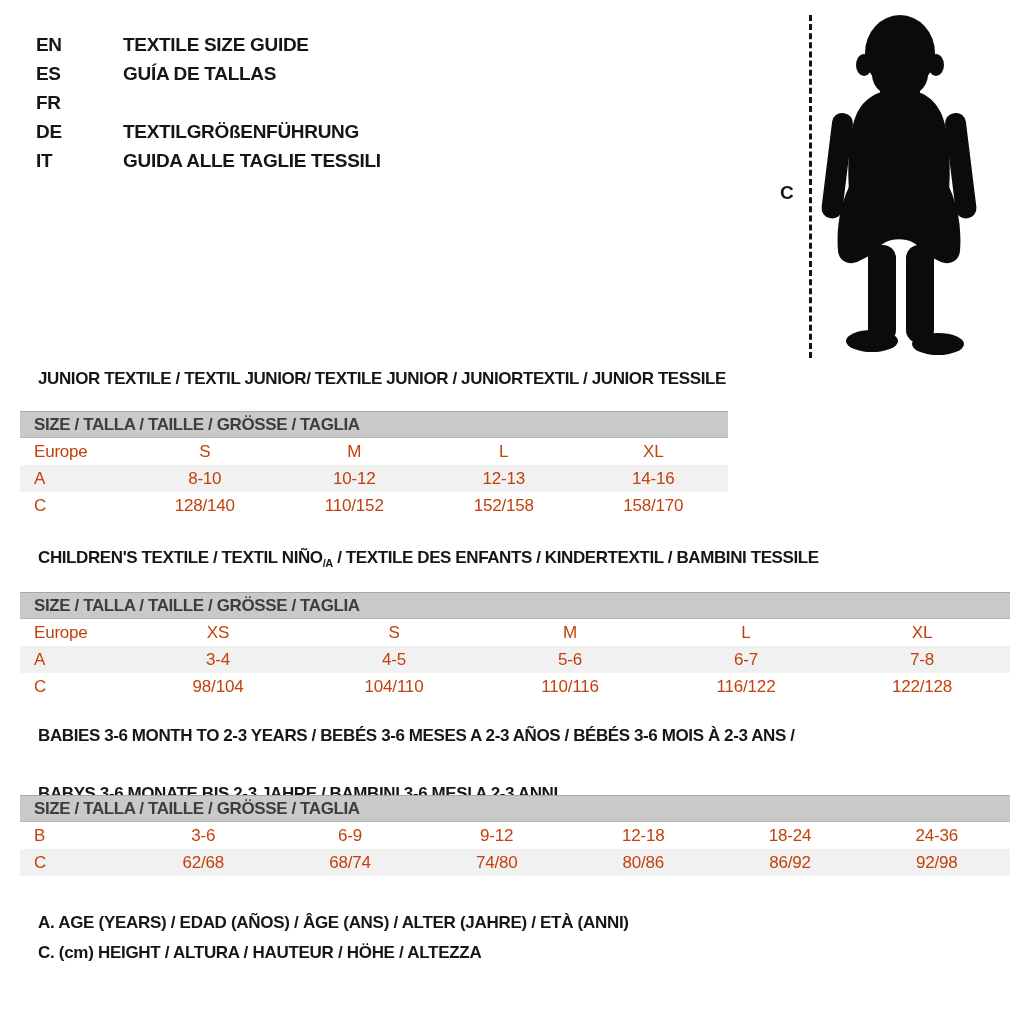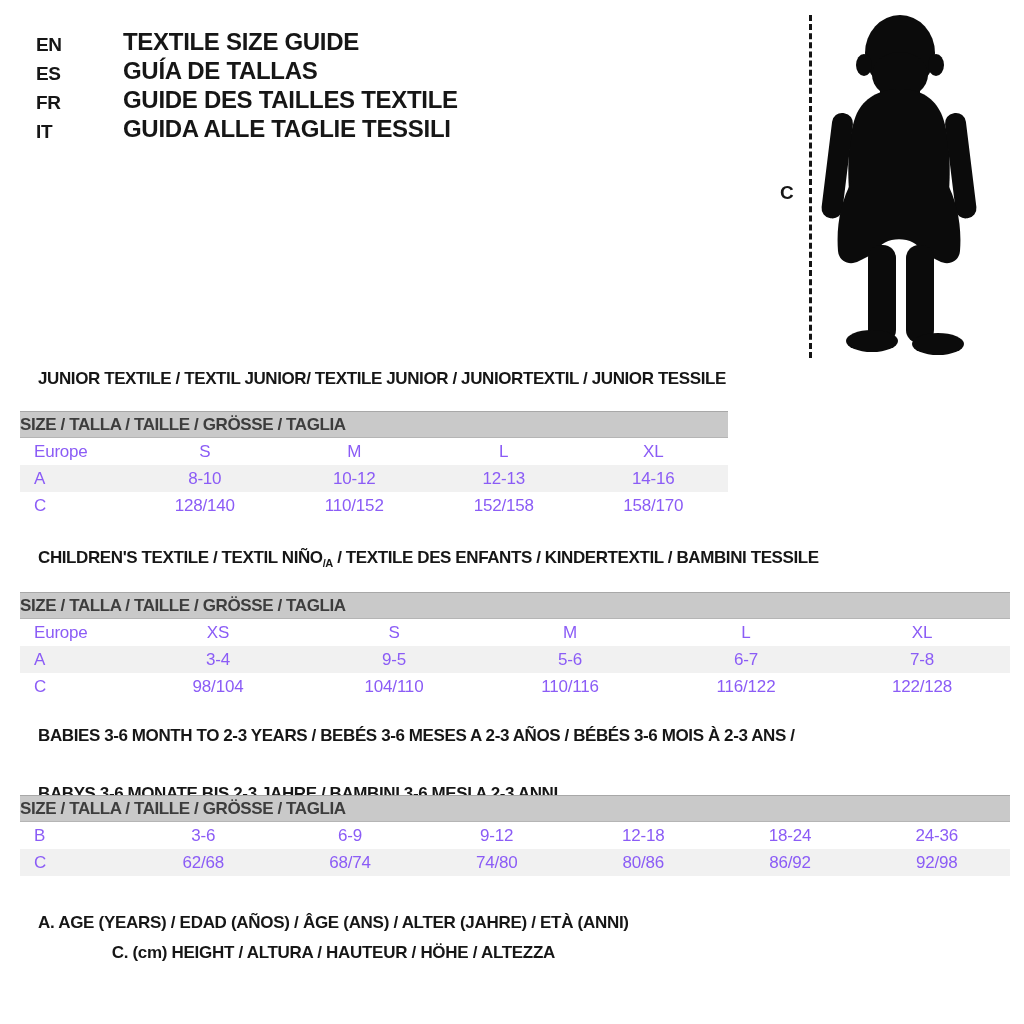--- a/index.html
+++ b/index.html
@@ -4,70 +4,73 @@
 <style>
   html,body{margin:0;padding:0;background:#ffffff;}
   .page{
     position:relative;width:1024px;height:1024px;background:#ffffff;overflow:hidden;
     font-family:"Liberation Sans", sans-serif;color:#161616;
   }
   
   .lang-block{position:absolute;left:36px;top:27px;}
   .lang-row{display:flex;height:29px;align-items:flex-end;gap:27px;}
   .lang-code{width:60px;font-size:19px;font-weight:700;letter-spacing:-0.3px;}
-  .lang-label{font-size:24px;font-weight:700;letter-spacing:-0.3px;white-space:nowrap;}
+  .lang-label{font-size:19px;font-weight:700;letter-spacing:-0.3px;white-space:nowrap;}
   
   .figure{position:absolute;left:770px;top:0;width:230px;height:380px;}
   .measure-line{position:absolute;left:39px;top:15px;height:343px;width:0;border-left:3px dashed #141414;}
   .measure-label{position:absolute;left:10px;top:182px;font-size:19px;font-weight:700;}
   .silhouette{position:absolute;left:50px;top:13px;}
   
   .sec-title{position:absolute;left:38px;font-size:17px;font-weight:700;letter-spacing:-0.4px;white-space:nowrap;}
   .sec-title .sub{font-size:11px;vertical-align:-4px;font-weight:700;}
   .sizetable{position:absolute;left:20px;background:#fff;}
   .thead{
     height:25px;line-height:25px;background:#c9c9c9;border-top:1px solid #a8a8a8;border-bottom:1px solid #b5b5b5;
-    padding-left:0;font-size:17px;font-weight:700;color:#3d3d3d;letter-spacing:-0.4px;
+    padding-left:14px;font-size:17px;font-weight:700;color:#3d3d3d;letter-spacing:-0.4px;
   }
-  .trow{display:grid;height:27px;align-items:center;font-size:17px;letter-spacing:-0.2px;color:#8b5cf6;}
+  .trow{display:grid;height:27px;align-items:center;font-size:17px;letter-spacing:-0.2px;color:#c2410c;}
   .trow.striped{background:#f1f1f1;}
   .t1 .trow{grid-template-columns:110px repeat(4,1fr);}
   .t2 .trow{grid-template-columns:110px repeat(5,1fr);}
   .t3 .trow{grid-template-columns:110px repeat(6,1fr);}
   .tlabel{text-align:left;padding-left:14px;}
   .tcell{text-align:center;}
   
   .t1{top:411px;width:708px;}
   .t2{top:592px;width:990px;}
   .t3{top:795px;width:990px;}
   #sec1-title{top:369px;}
   #sec2-title{top:548px;}
   #sec3-title-1{top:726px;text-align:center;}
   #sec3-title-2{top:784px;}
   
-  .notes{position:absolute;left:38px;top:908px;text-align:center;}
+  .notes{position:absolute;left:38px;top:908px;}
   .note-line{height:30px;line-height:30px;font-size:17px;font-weight:700;letter-spacing:-0.3px;white-space:nowrap;}
 </style>
 </head>
 <body>
 
 <div class="page">
 
   <div class="lang-block">
     <div class="lang-row">
       <span class="lang-code">EN</span>
       <span class="lang-label">TEXTILE SIZE GUIDE</span>
     </div>
     <div class="lang-row">
       <span class="lang-code">ES</span>
       <span class="lang-label">GUÍA DE TALLAS</span>
     </div>
     <div class="lang-row">
       <span class="lang-code">FR</span>
-      <span class="lang-label">GUIDE DES TAILLES TEXTILE</span>
+    </div>
+    <div class="lang-row">
+      <span class="lang-code">DE</span>
+      <span class="lang-label">TEXTILGRÖßENFÜHRUNG</span>
     </div>
     <div class="lang-row">
       <span class="lang-code">IT</span>
       <span class="lang-label">GUIDA ALLE TAGLIE TESSILI</span>
     </div>
   </div>
 
   <div class="figure">
     <div class="measure-line"></div>
     <div class="measure-label">C</div>
@@ -121,21 +124,21 @@
       <span class="tlabel">Europe</span>
       <span class="tcell">XS</span>
       <span class="tcell">S</span>
       <span class="tcell">M</span>
       <span class="tcell">L</span>
       <span class="tcell">XL</span>
     </div>
     <div class="trow striped">
       <span class="tlabel">A</span>
       <span class="tcell">3-4</span>
-      <span class="tcell">9-5</span>
+      <span class="tcell">4-5</span>
       <span class="tcell">5-6</span>
       <span class="tcell">6-7</span>
       <span class="tcell">7-8</span>
     </div>
     <div class="trow">
       <span class="tlabel">C</span>
       <span class="tcell">98/104</span>
       <span class="tcell">104/110</span>
       <span class="tcell">110/116</span>
       <span class="tcell">116/122</span>

